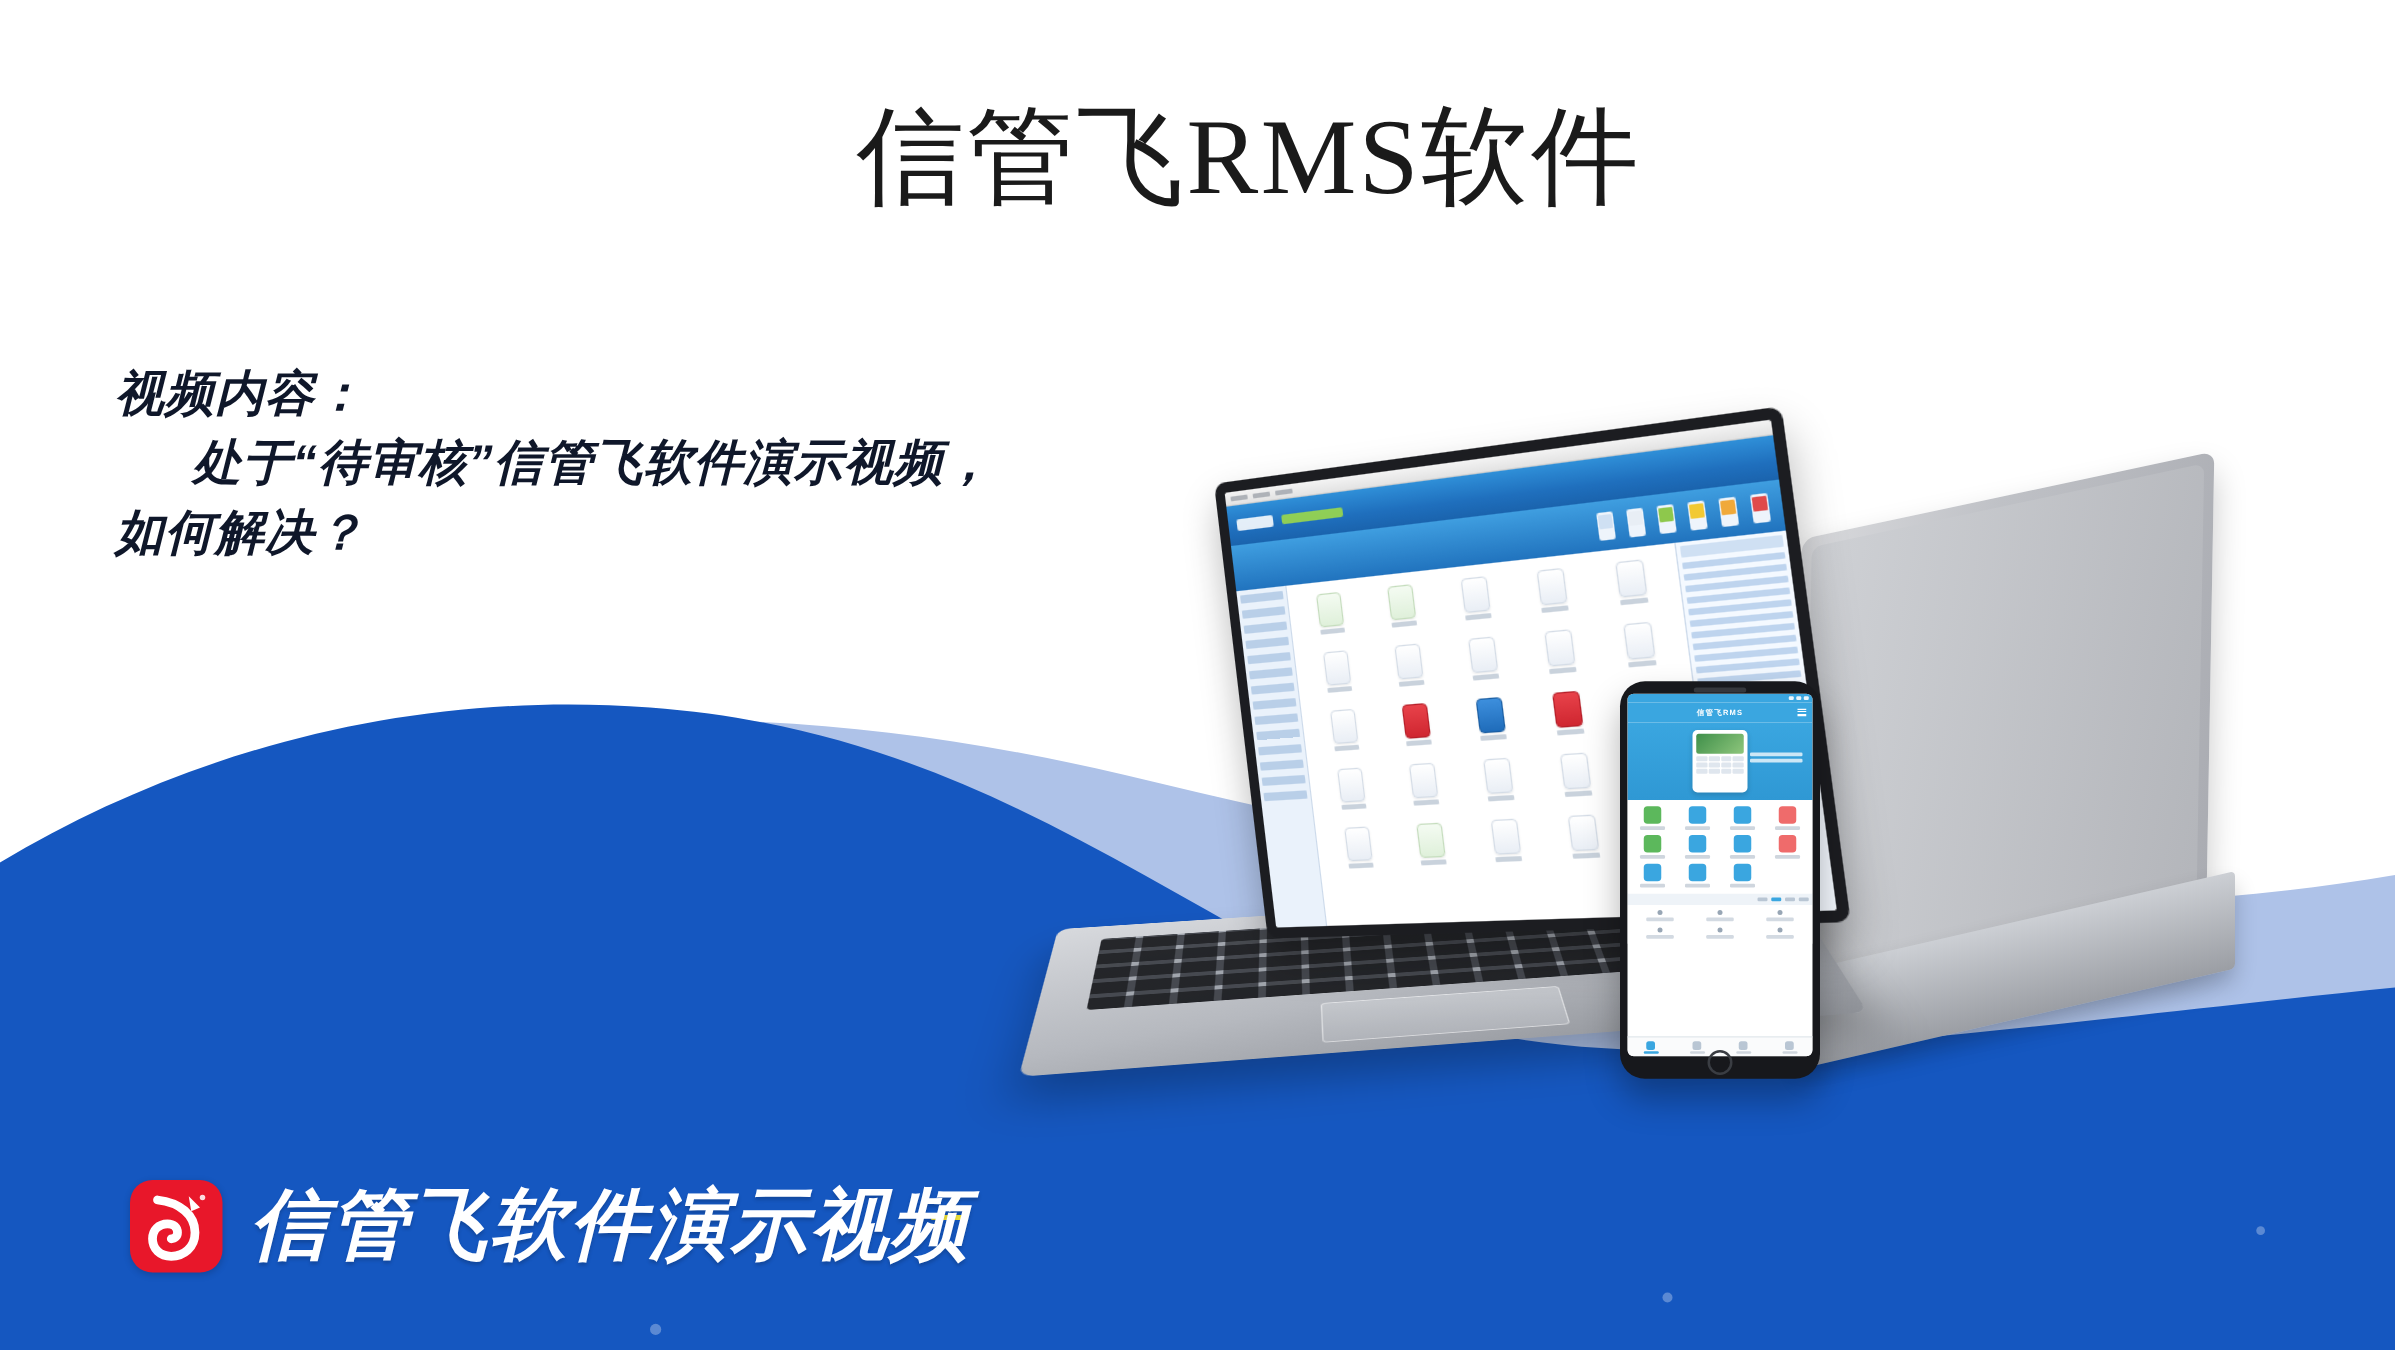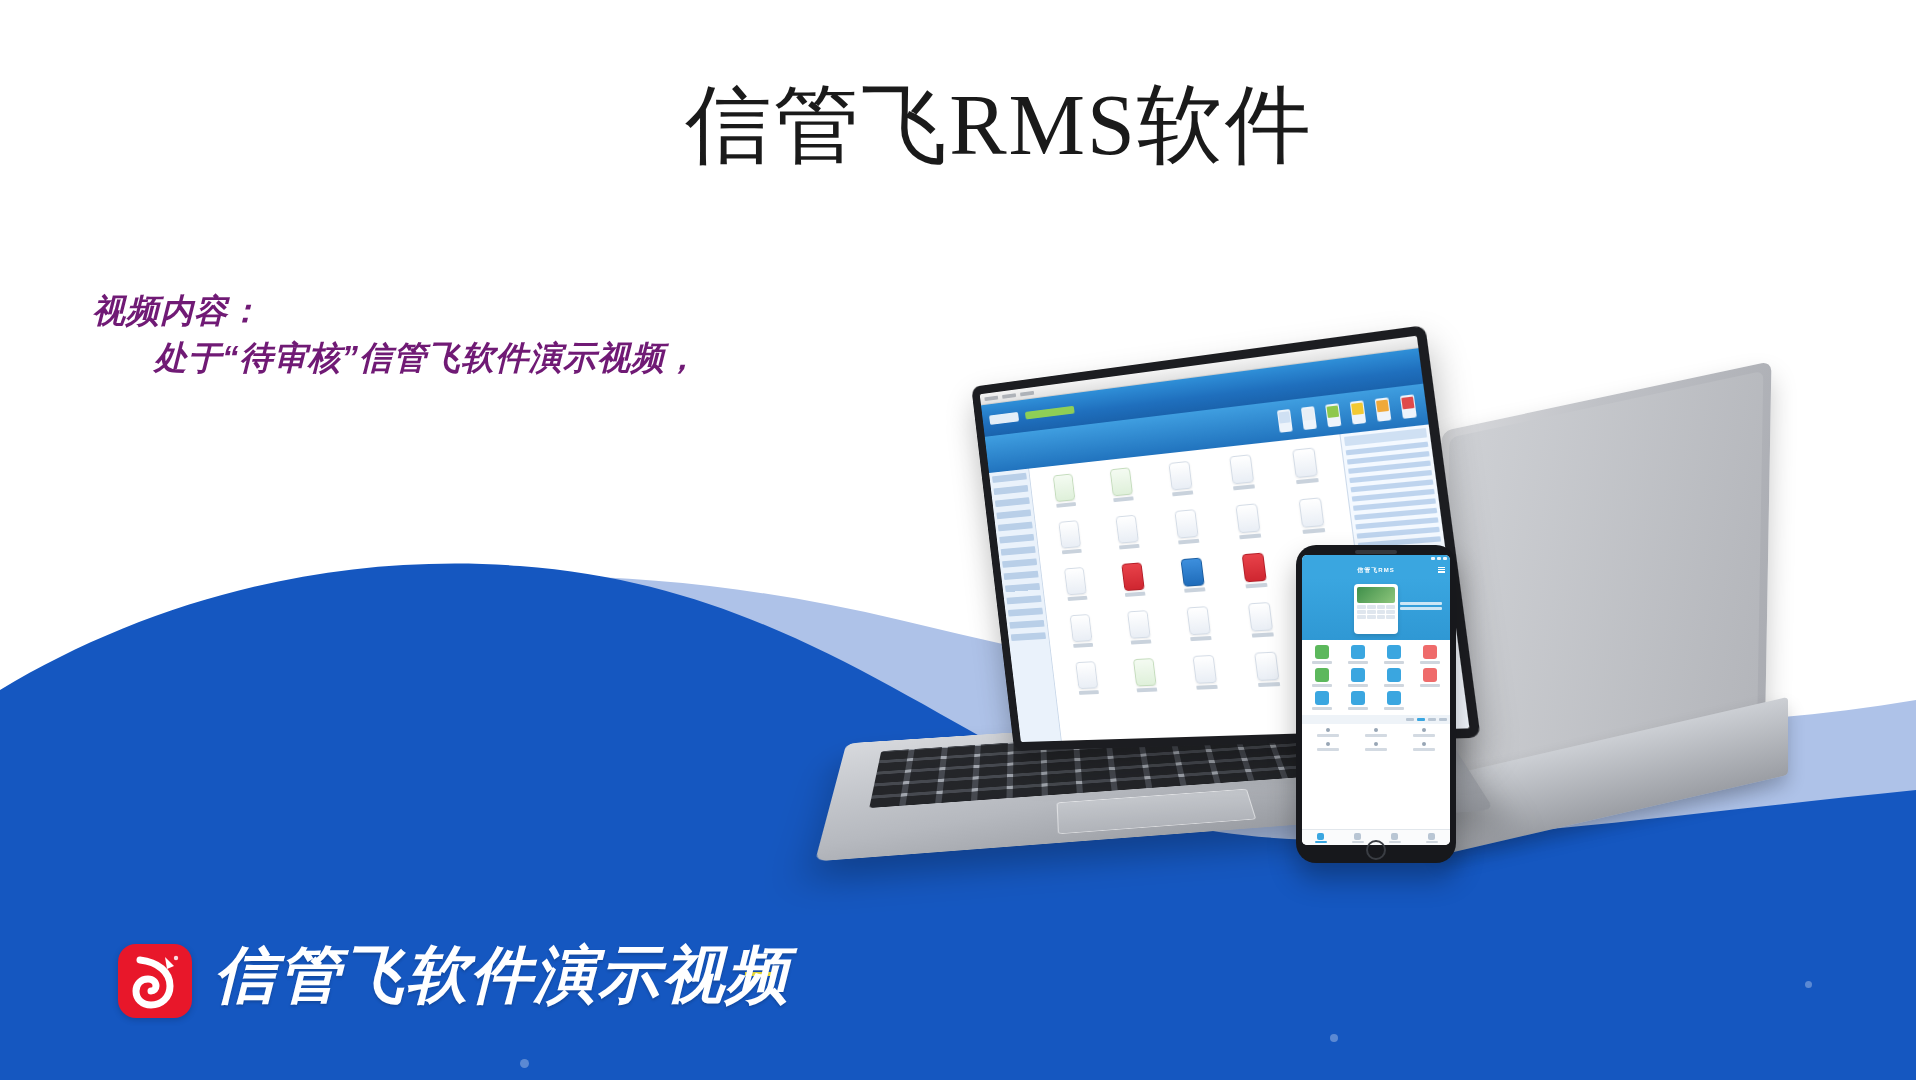--- a/index.html
+++ b/index.html
@@ -21,29 +21,29 @@
     font-family:"Liberation Serif","DejaVu Serif",serif;
     font-size:86px;line-height:1.1;color:#1a1a1a;letter-spacing:2px;
     font-weight:400;white-space:nowrap;padding-left:41px;
   }
 
   
   .body-copy{
     position:absolute;left:92px;top:288px;width:1060px;
     font-family:"Liberation Sans","DejaVu Sans",sans-serif;
     font-style:italic;font-weight:600;
-    font-size:33px;line-height:1.42;color:#701a75;
+    font-size:39px;line-height:1.42;color:#0f172a;
     letter-spacing:1px;
   }
   .body-copy .ln{display:block;white-space:nowrap;}
   .body-copy .ln.indent{text-indent:62px;}
 
   
   .brand-bar{position:absolute;left:0;bottom:0;width:1916px;height:160px;}
-  .brand-row{position:absolute;left:94px;bottom:62px;display:flex;padding-left:24px;}
+  .brand-row{position:absolute;left:80px;bottom:62px;display:flex;align-items:center;padding-left:24px;}
   .logo-mark{
     width:74px;height:74px;border-radius:18px;background:#e8172a;
     position:relative;flex:0 0 auto;box-shadow:0 2px 6px rgba(0,0,0,.18);
   }
   .brand-name{
     margin-left:22px;
     font-family:"Liberation Sans","DejaVu Sans",sans-serif;
     font-size:62px;font-weight:700;font-style:italic;color:#ffffff;
     letter-spacing:2px;line-height:1;white-space:nowrap;
     text-shadow:0 2px 3px rgba(0,0,0,.18);
@@ -186,20 +186,21 @@
   <svg class="wave-layer" viewBox="0 0 1916 1080" preserveAspectRatio="none" aria-hidden="true">
     <path d="M0,760 C230,560 560,540 900,620 C1230,700 1560,760 1916,700 L1916,1080 L0,1080 Z" fill="#aec2e8"></path>
     <path d="M0,690 C150,600 330,552 520,566 C760,584 900,700 1080,790 C1260,880 1520,830 1916,790 L1916,1080 L0,1080 Z" fill="#1557c0"></path>
   </svg>
 
   <div class="title">信管飞RMS软件</div>
 
   <div class="body-copy">
     <span class="ln">视频内容：</span>
     <span class="ln indent">处于“待审核”信管飞软件演示视频，</span>
+    <span class="ln">如何解决？</span>
   </div>
 
   <div class="devices">
 
     <div class="laptop-back"></div>
     <div class="laptop-back-base">
       
     </div>
 
     <div class="laptop-front">

